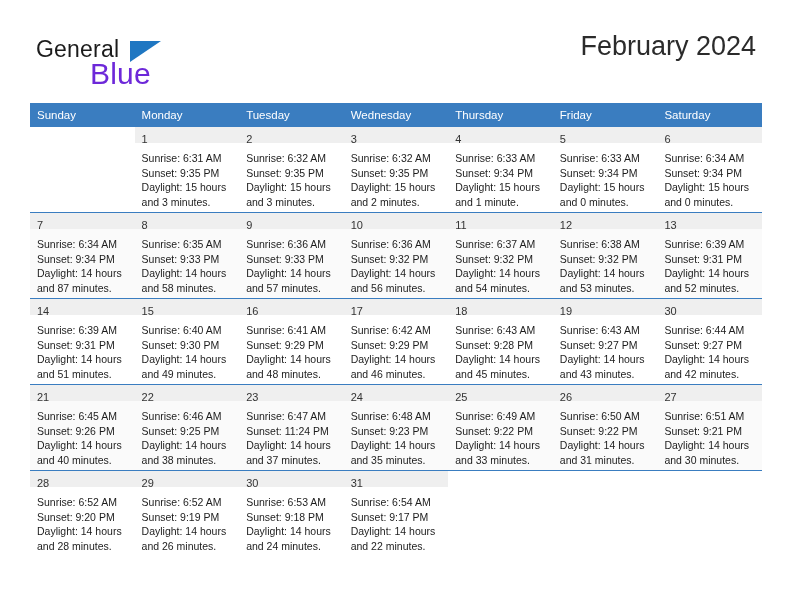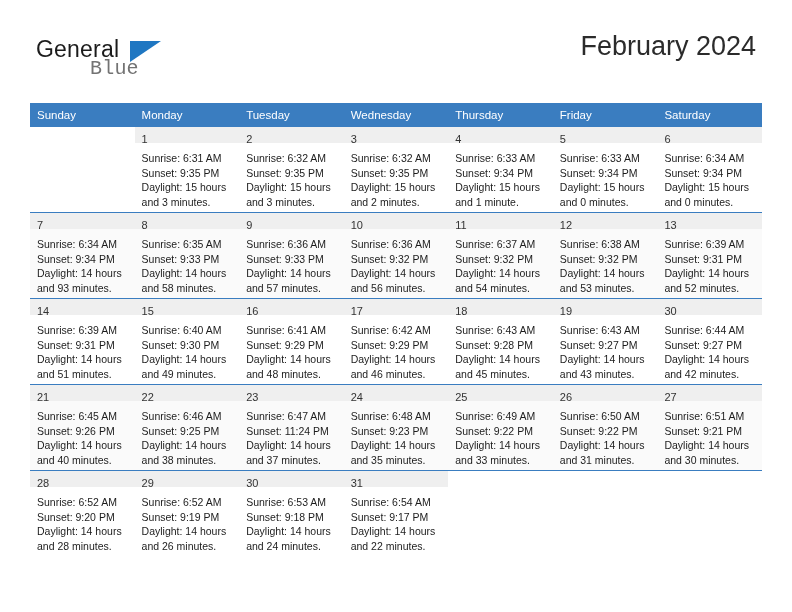--- a/index.html
+++ b/index.html
@@ -42,24 +42,24 @@
     top: 0;
     font-size: 23px;
     letter-spacing: 0.2px;
     color: #1b1b1b;
     font-family: "Liberation Sans", sans-serif;
   }
   .brand-blue {
     position: absolute;
     left: 54px;
     top: 21px;
-    font-size: 20px;
+    font-size: 30px;
     letter-spacing: 0.2px;
-    color: #737373;
-    font-family: Liberation Mono, monospace;
+    color: #6d28d9;
+    font-family: Liberation Sans, sans-serif;
   }
   .brand-triangle {
     position: absolute;
     left: 94px;
     top: 5px;
     width: 0;
     height: 0;
     border-left: 31px solid #1f77c2;
     border-bottom: 21px solid transparent;
   }
@@ -234,21 +234,21 @@
             </div>
           </td>
         </tr>
         <tr class="alt">
           <td>
             <div class="daynum-bar"><span class="daynum">7</span></div>
             <div class="cell-body">
               <div class="cell-line">Sunrise: 6:34 AM</div>
               <div class="cell-line">Sunset: 9:34 PM</div>
               <div class="cell-line">Daylight: 14 hours</div>
-              <div class="cell-line">and 93 minutes.</div>
+              <div class="cell-line">and 87 minutes.</div>
             </div>
           </td>
           <td>
             <div class="daynum-bar"><span class="daynum">8</span></div>
             <div class="cell-body">
               <div class="cell-line">Sunrise: 6:35 AM</div>
               <div class="cell-line">Sunset: 9:33 PM</div>
               <div class="cell-line">Daylight: 14 hours</div>
               <div class="cell-line">and 58 minutes.</div>
             </div>

